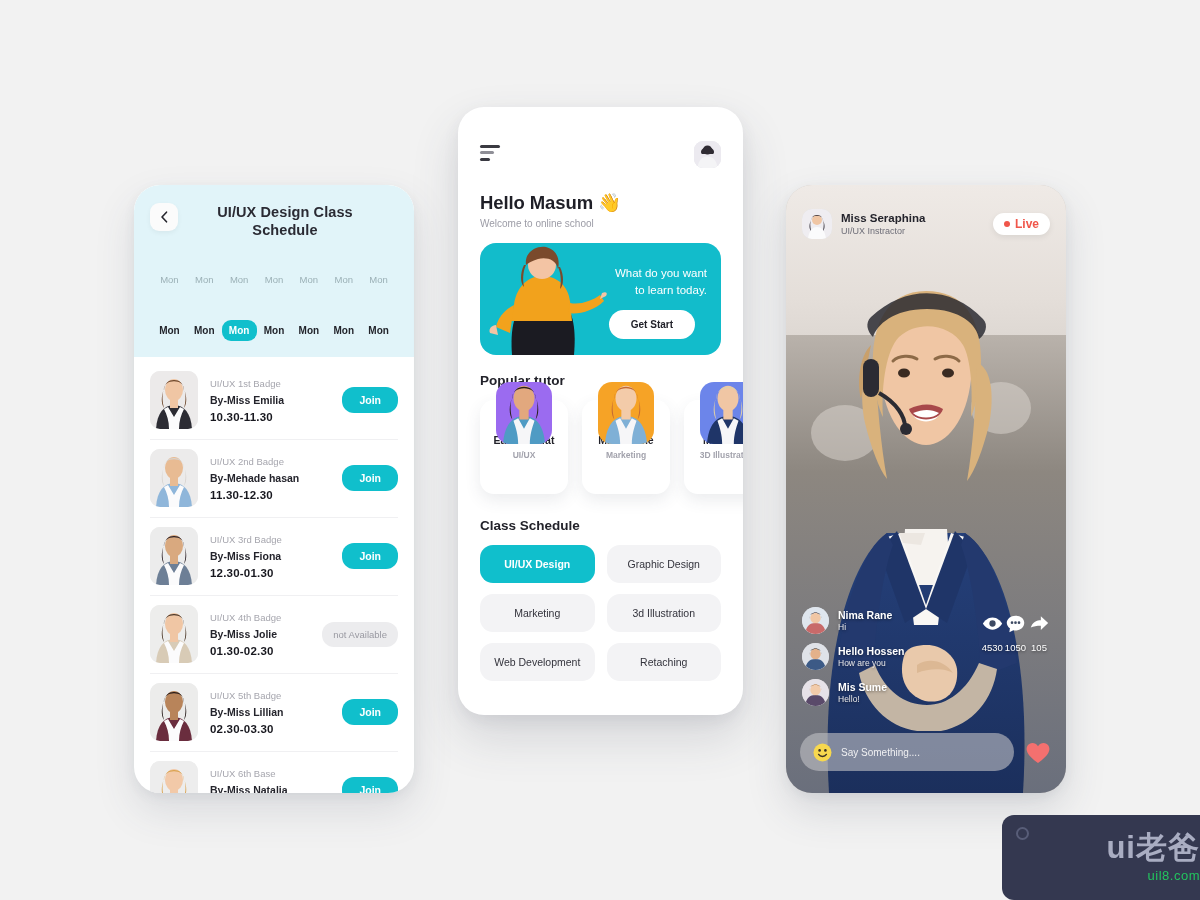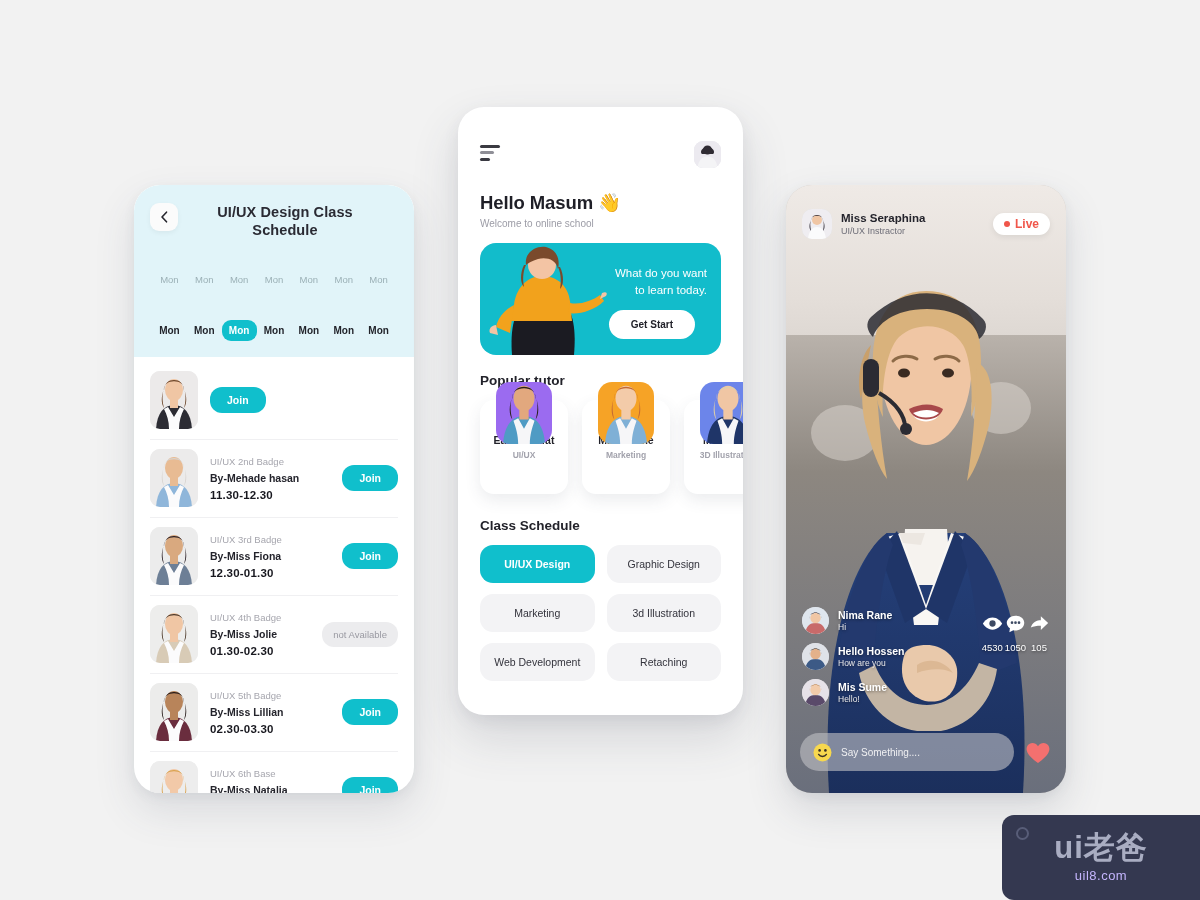--- a/index.html
+++ b/index.html
@@ -205,26 +205,26 @@
     display:flex; align-items:center; gap:9px; padding: 0 13px;
     cursor:text;
   }
   .say-ph { font-size:10px; color:#f0f0f2; }
   .heart { width:28px; height:28px; flex:0 0 auto; cursor:pointer; }
 
   
   #watermark {
     position:absolute; left:1002px; top:815px; width:198px; height:85px;
     background:#343850; border-radius:12px 0 0 12px;
-    display:flex; flex-direction:column; align-items:center; justify-content:center;
+    display:flex; flex-direction:column; align-items:flex-end; justify-content:center;
   }
   .wm-dot { position:absolute; left:14px; top:12px; width:13px; height:13px;
     border:2px solid #585d78; border-radius:50%; }
   .wm-logo { font-size:31px; font-weight:700; color:#a9adc2; letter-spacing:1px; line-height:1; }
-  .wm-sub { font-size:13px; color:#c4b5fd; margin-top:5px; letter-spacing:.5px; }
+  .wm-sub { font-size:13px; color:#22c55e; margin-top:5px; letter-spacing:.5px; }
 </style>
 </head>
 <body>
 
 <div id="stage">
 
   <div class="phone" id="phone-left">
 
     <div class="sched-header">
       <div class="sched-top">
@@ -263,20 +263,25 @@
           <div class="s-thumb"><svg width="48" height="58" viewBox="0 0 48 58" preserveAspectRatio="xMidYMax slice">
               <rect width="48" height="58" fill="#eceaea"></rect>
               <path d="M6 58 C7 42 14 34 24 34 C34 34 41 42 42 58 Z" fill="#2c2c34"></path>
               <path d="M20 28 h8 v9 h-8 z" fill="#f0c6a4"></path>
               <ellipse cx="24" cy="19" rx="9" ry="11" fill="#f0c6a4"></ellipse>
               <path d="M14 20 C12 7 36 7 34 20 C34 12 29 9 24 9 C19 9 14 12 14 20Z" fill="#6b4428"></path>
               <path d="M14 18 C11 25 11 33 14 37 C12 30 12 22 14 18Z" fill="#6b4428"></path>
               <path d="M34 18 C37 25 37 33 34 37 C36 30 36 22 34 18Z" fill="#6b4428"></path>
               <path d="M18 36 L24 46 L30 36 L34 38 C31 44 29 50 29 58 L19 58 C19 50 17 44 14 38Z" fill="#fbfbfc"></path>
             </svg></div>
+          <div class="s-info">
+            <div class="s-badge">UI/UX 1st Badge</div>
+            <div class="s-by">By-Miss Emilia</div>
+            <div class="s-time">10.30-11.30</div>
+          </div>
           <button class="join-btn">Join</button>
         </div>
         <div class="sched-item">
           <div class="s-thumb"><svg width="48" height="58" viewBox="0 0 48 58" preserveAspectRatio="xMidYMax slice">
               <rect width="48" height="58" fill="#ecebeb"></rect>
               <path d="M6 58 C7 42 14 34 24 34 C34 34 41 42 42 58 Z" fill="#8fb6da"></path>
               <path d="M20 28 h8 v9 h-8 z" fill="#e8bb93"></path>
               <ellipse cx="24" cy="19" rx="9" ry="11" fill="#e8bb93"></ellipse>
               <path d="M14 20 C12 7 36 7 34 20 C34 12 29 9 24 9 C19 9 14 12 14 20Z" fill="#d8d4d0"></path>
               <path d="M14 18 C11 25 11 33 14 37 C12 30 12 22 14 18Z" fill="#d8d4d0"></path>

